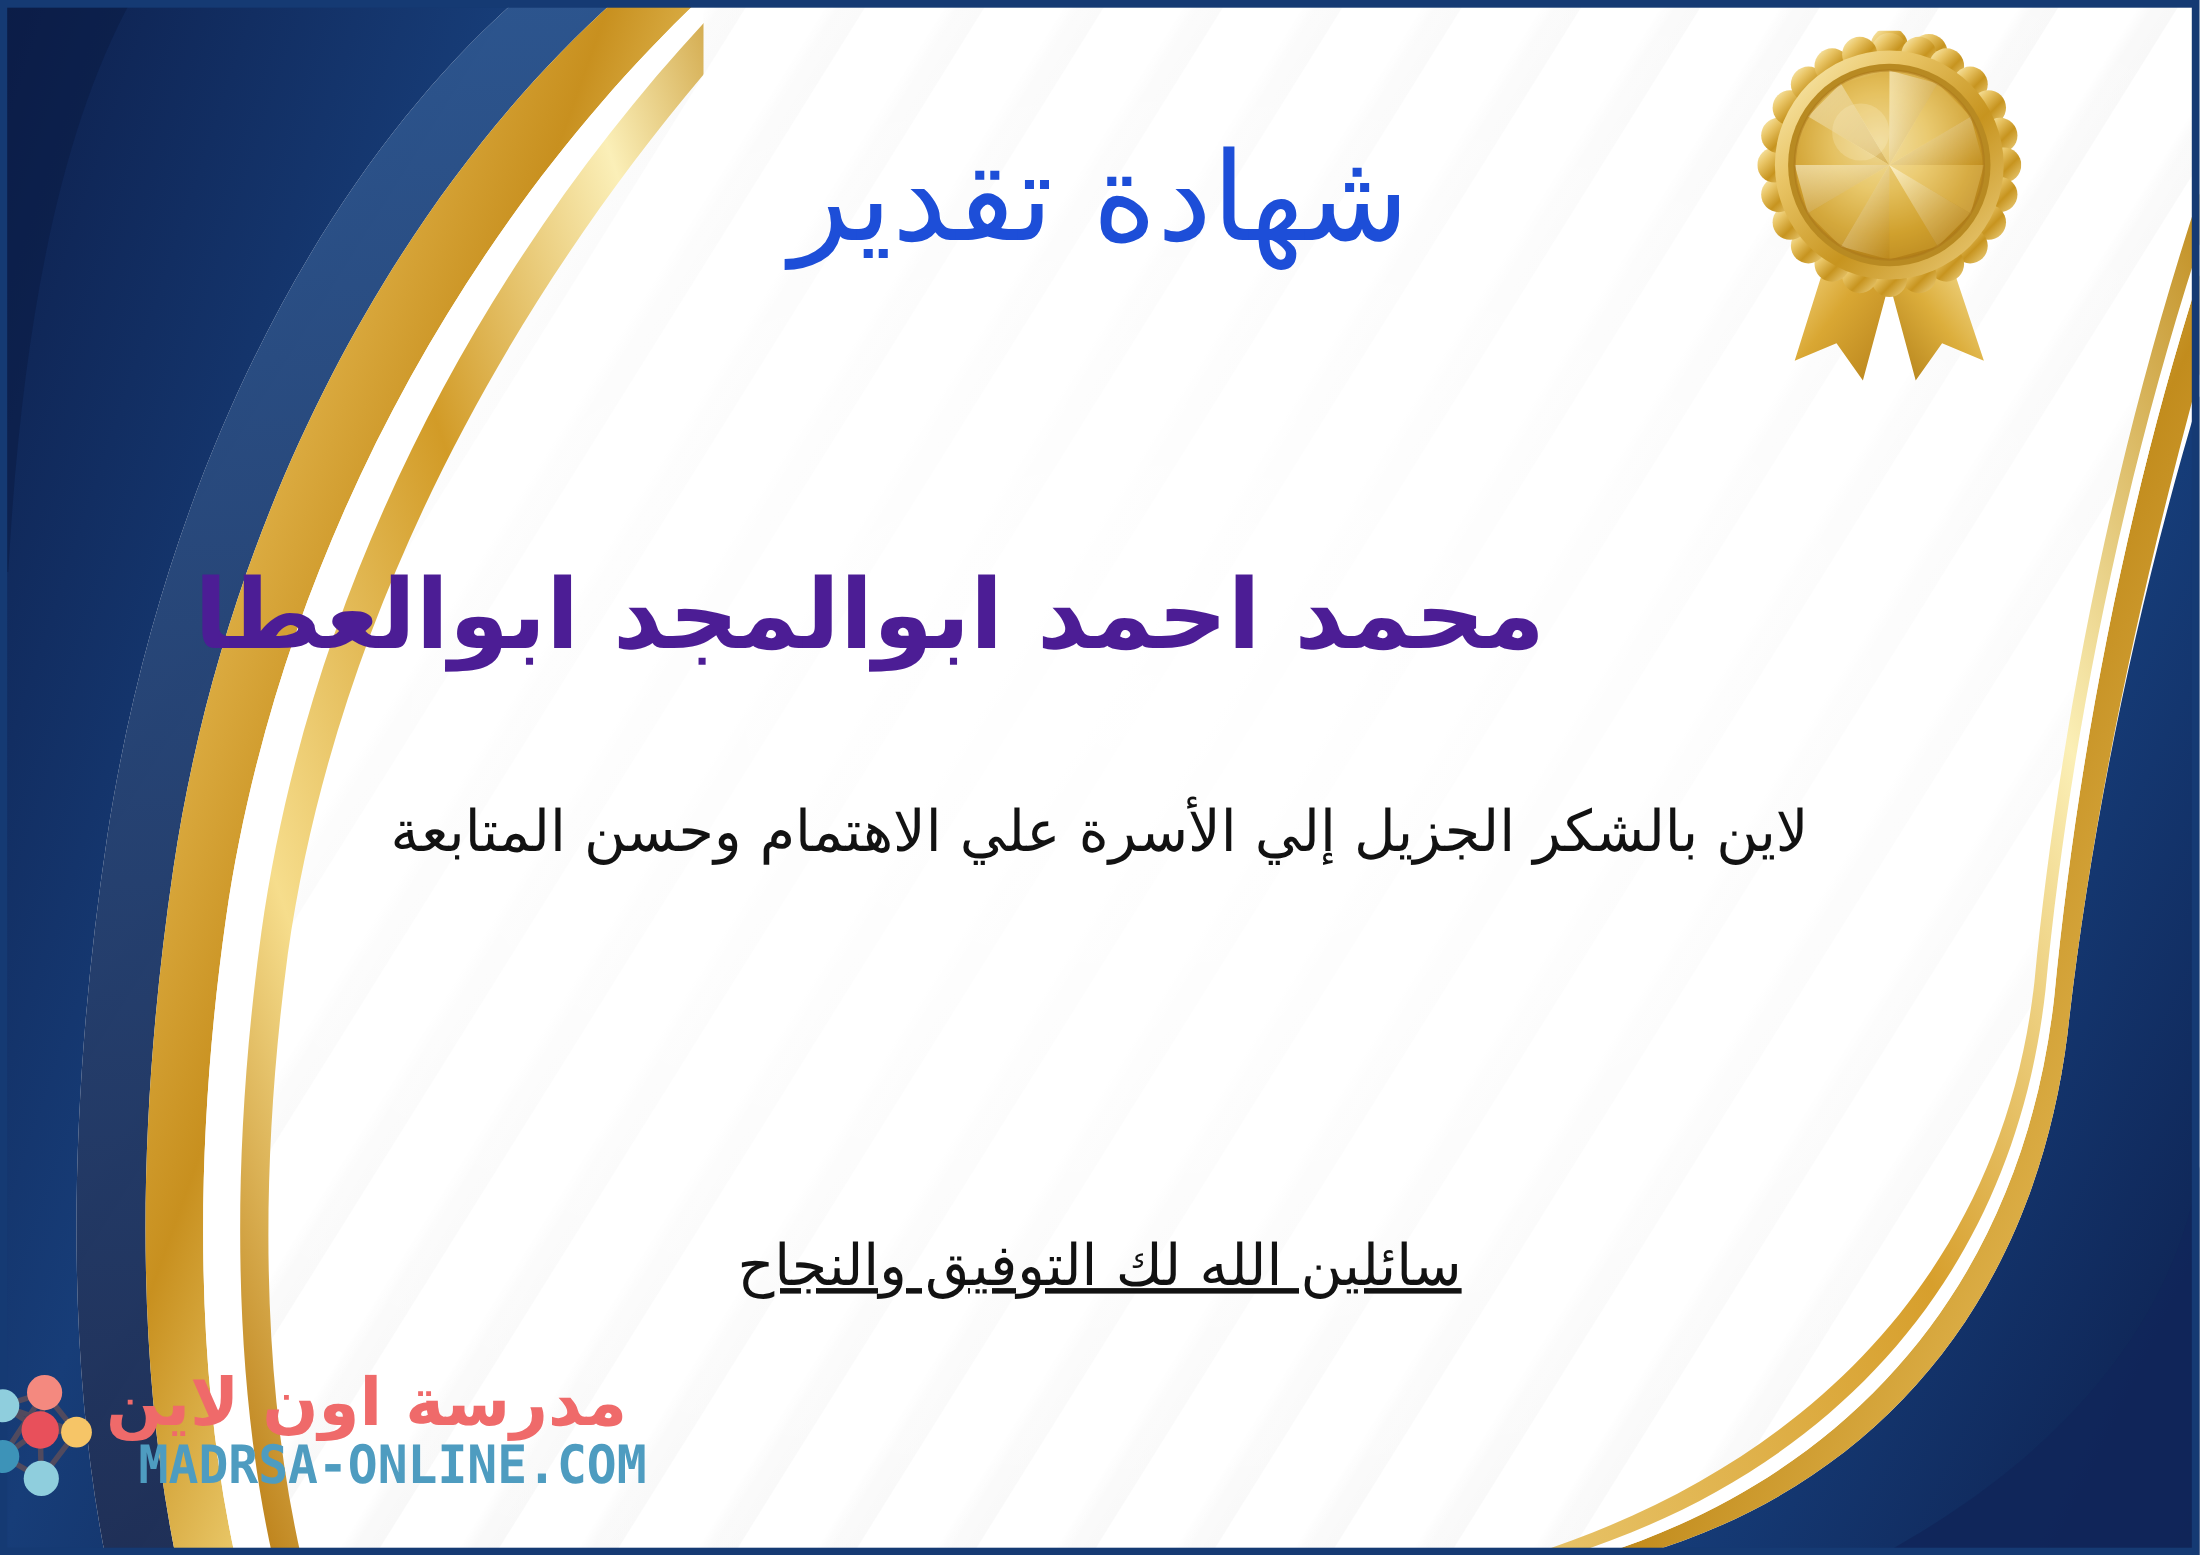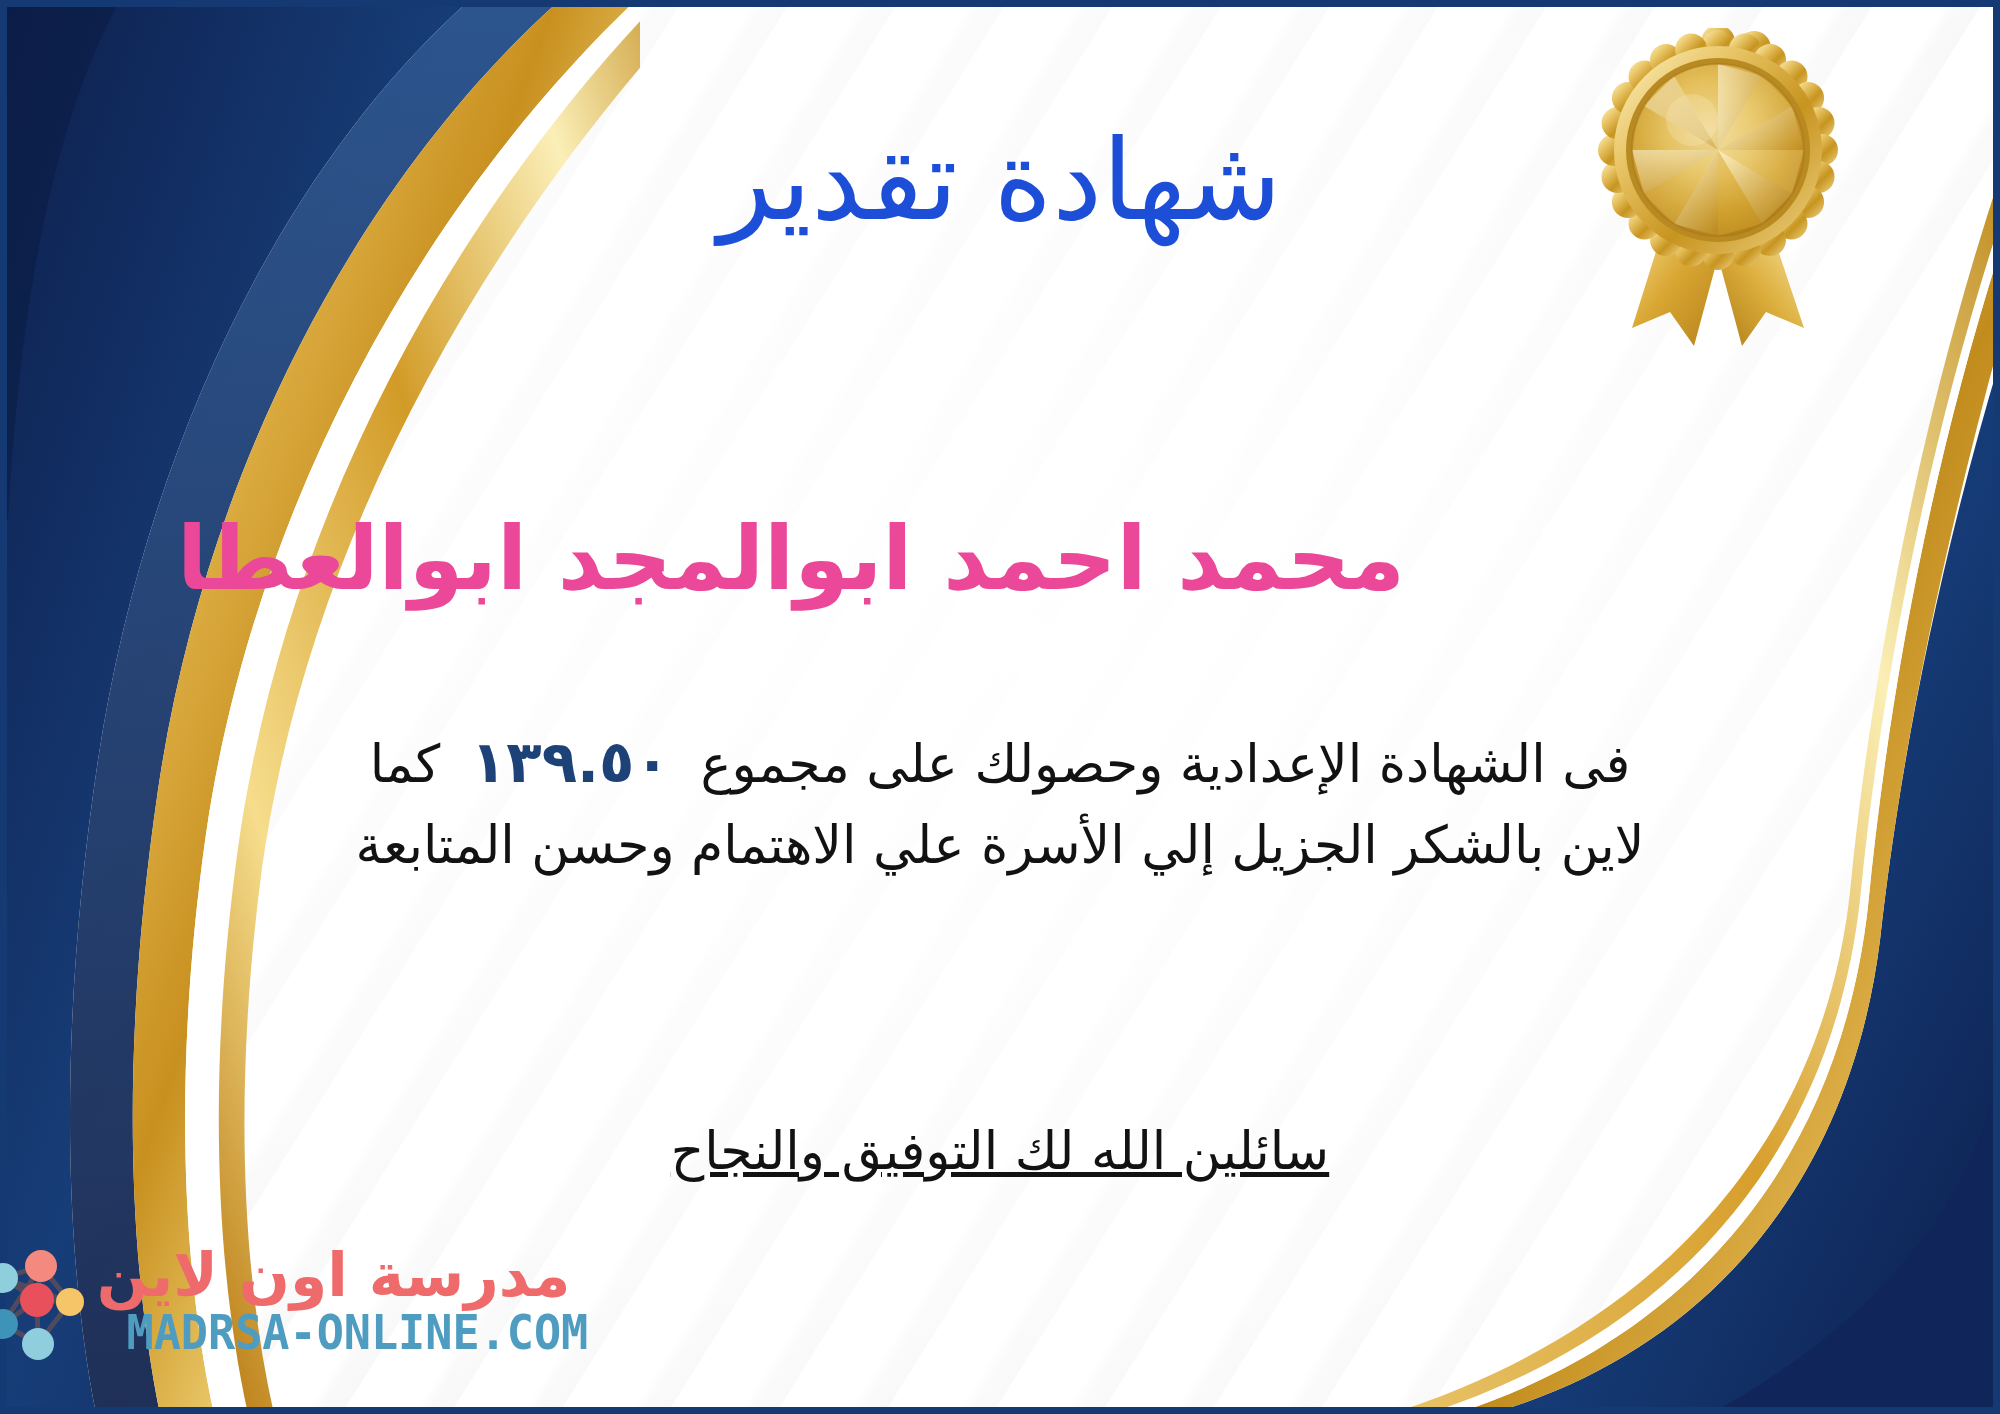--- a/index.html
+++ b/index.html
@@ -86,21 +86,21 @@
     direction:rtl;
   }
 
   .student-name{
     position:absolute;
     top:508px;left:0;width:1582px;
     text-align:center;
     font-size:88px;
     line-height:1.15;
     font-weight:700;
-    color:#ec4899;
+    color:#4c1d95;
     direction:rtl;
   }
 
   .body-block{
     position:absolute;
     top:718px;left:60px;width:1880px;
     text-align:center;
     direction:rtl;
   }
   .body-line{
@@ -349,25 +349,20 @@
   </div>
 
   <div class="content">
 
     <div class="cert-title">شهادة تقدير</div>
 
     <div class="student-name">محمد احمد ابوالمجد ابوالعطا</div>
 
     <div class="body-block">
 
-      <div class="body-line">
-        <span>فى الشهادة الإعدادية وحصولك على مجموع</span>
-        <span class="grade-value">١٣٩.٥٠</span>
-        <span>كما</span>
-      </div>
 
       <div class="body-line">لاين  بالشكر الجزيل إلي الأسرة علي الاهتمام وحسن المتابعة</div>
     </div>
 
     <div class="closing-line">سائلين الله لك التوفيق  والنجاح</div>
   </div>
 
   <div class="logo">
     <div class="logo-text-wrap">
       <div class="logo-ar">مدرسة اون لاين</div>

